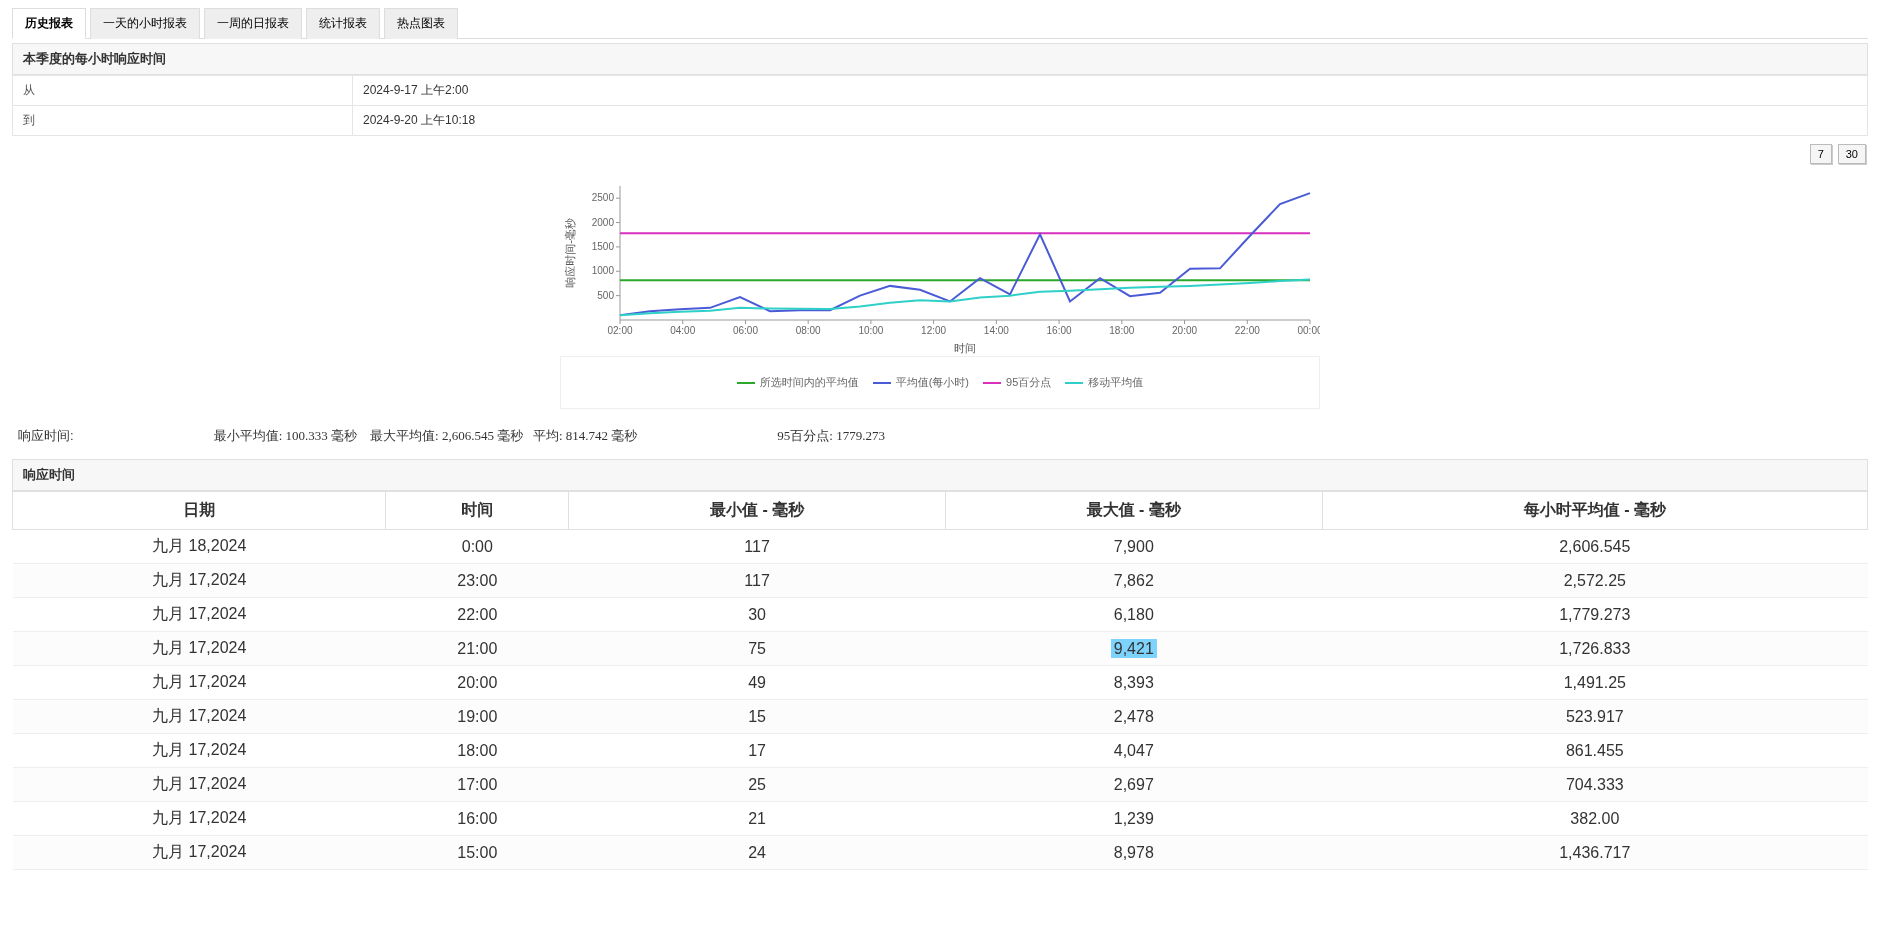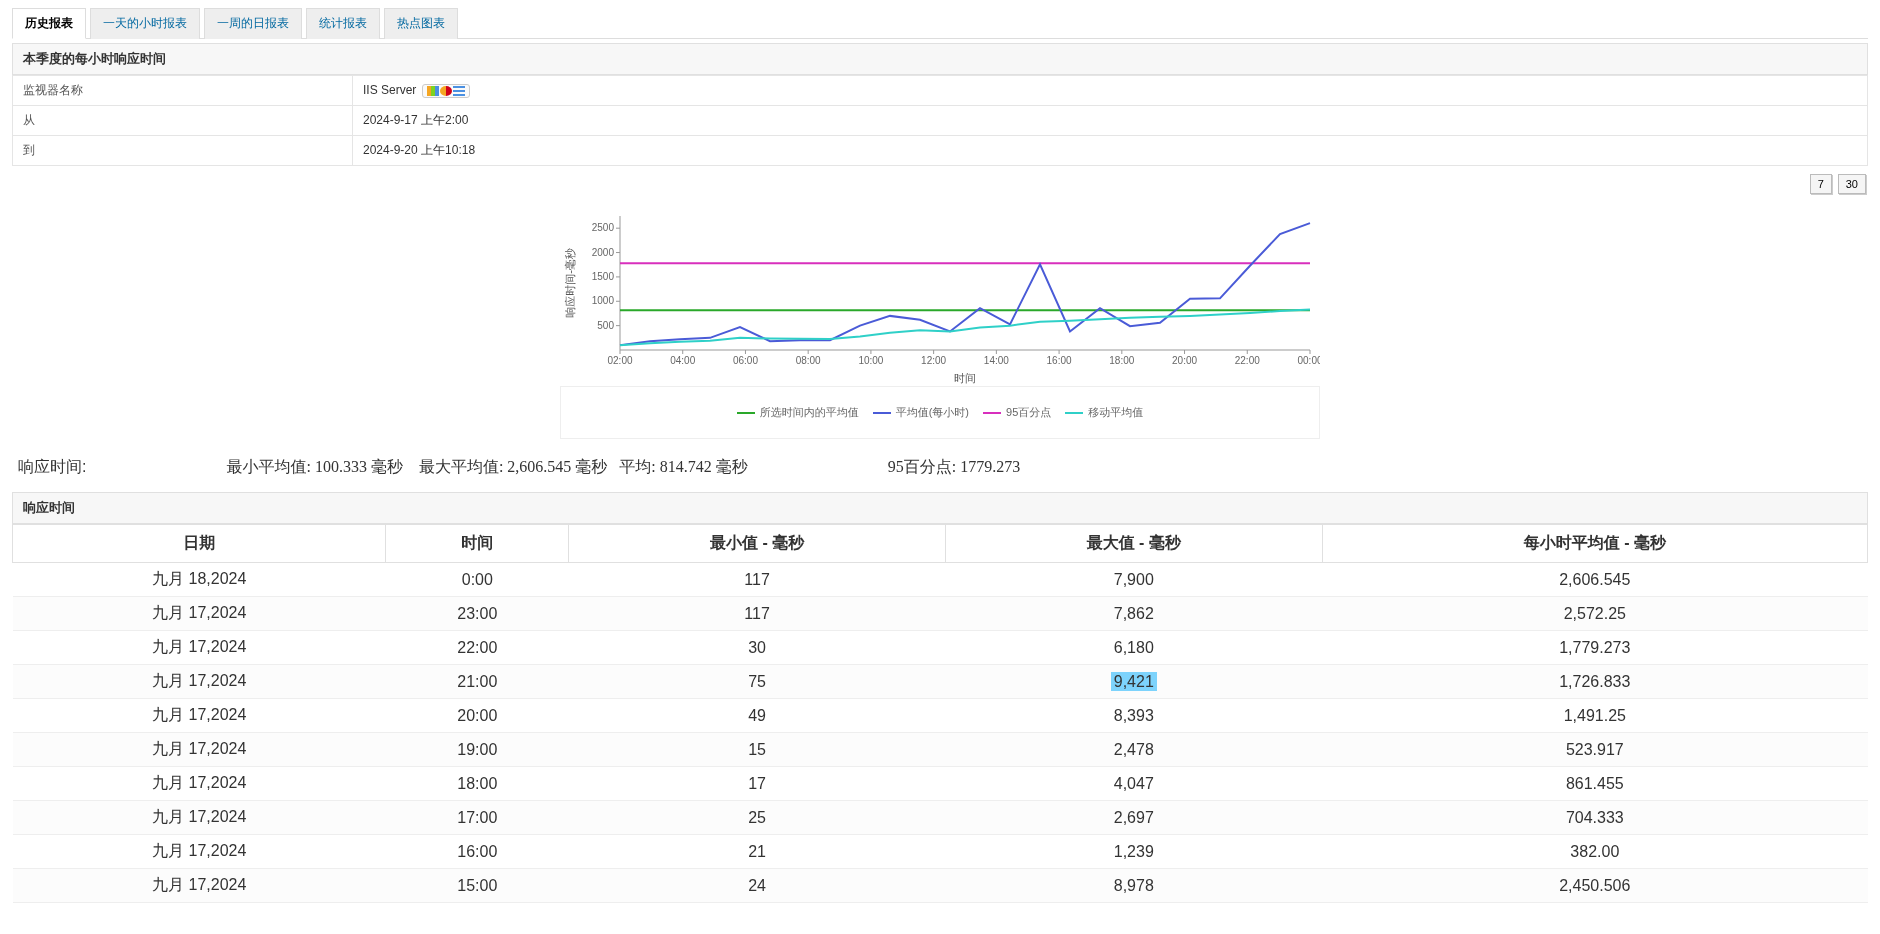--- a/index.html
+++ b/index.html
@@ -1,21 +1,21 @@
 <!DOCTYPE html>
 <html><head>
 <meta charset="utf-8">
 <style>
 * { margin: 0; padding: 0; box-sizing: border-box; }
 body { font-family: Arial, "Microsoft YaHei", sans-serif; font-size: 12px; color: #333; background: #fff; }
 .container { padding: 8px 12px; }
 
 
 .tabs { display: flex; gap: 4px; border-bottom: 1px solid #ddd; margin-bottom: 4px; }
-.tab { padding: 6px 12px; background: #eee; border: 1px solid #ddd; border-bottom: none; cursor: pointer; color: #0369a1; font-size: 12px; margin-bottom: -1px; }
+.tab { padding: 6px 12px; background: #eee; border: 1px solid #ddd; border-bottom: none; cursor: pointer; color: #000000; font-size: 12px; margin-bottom: -1px; }
 .tab.active { background: #fff; font-weight: bold; color: #000; border-bottom: 1px solid #fff; }
 
 
 .section-header { background: #f7f7f7; border: 1px solid #e0e0e0; padding: 6px 10px; font-weight: bold; font-size: 13px; }
 
 
 .info-table { width: 100%; border-collapse: collapse; }
 .info-table td { border: 1px solid #e5e5e5; padding: 6px 10px; font-size: 12px; }
 .info-table td:first-child { width: 340px; color: #555; }
 
@@ -32,21 +32,21 @@
 
 
 .chart-area { display: flex; justify-content: center; padding: 4px 0 8px 0; }
 .chart-box { width: 760px; }
 .chart-svg { width: 760px; height: 180px; display: block; }
 .legend-row { display: flex; justify-content: center; gap: 14px; padding: 18px 0; font-size: 11px; color: #666; border: 1px solid #eee; }
 .leg-item { display: inline-flex; align-items: center; gap: 5px; }
 .leg-line { width: 18px; height: 2px; display: inline-block; }
 
 
-.stats-row { display: flex; gap: 140px; padding: 10px 6px 14px 6px; font-size: 16px; color: #333; }
+.stats-row { display: flex; gap: 140px; padding: 10px 6px 14px 6px; font-size: 13px; color: #333; }
 .stats-row .lbl { color: #333; }
 .stats-row .pair { white-space: nowrap; font-family: Liberation Serif, serif; }
 
 
 .data-table { width: 100%; border-collapse: collapse; }
 .data-table th { border: 1px solid #e0e0e0; padding: 8px 6px; font-size: 16px; font-weight: bold; text-align: center; }
 .data-table td { border: 1px solid #eee; border-left: none; border-right: none; padding: 6px 6px; font-size: 16px; text-align: center; }
 .data-table tbody tr:nth-child(even) td { background: #fcfcfc; }
 .highlight { background: #7dd3fc; padding: 1px 3px; }
 </style>
@@ -59,28 +59,20 @@
       <div class="tab">一天的小时报表</div>
       <div class="tab">一周的日报表</div>
       <div class="tab">统计报表</div>
       <div class="tab">热点图表</div>
     </div>
 
 <div class="section-header">本季度的每小时响应时间</div>
 
 <table class="info-table">
   <tbody id="info-body">
-        <tr>
-          <td>监视器名称</td>
-          <td>IIS Server<span class="icon-badge">
-              <span class="icon-mini ic-bar"></span>
-              <span class="icon-mini ic-line"></span>
-              <span class="icon-mini ic-grid"></span>
-            </span></td>
-        </tr>
         <tr>
           <td>从</td>
           <td>2024-9-17 上午2:00</td>
         </tr>
         <tr>
           <td>到</td>
           <td>2024-9-20 上午10:18</td>
         </tr>
       </tbody>
 </table>
@@ -248,18 +240,18 @@
           <td>16:00</td>
           <td>21</td>
           <td>1,239</td>
           <td>382.00</td>
         </tr>
         <tr>
           <td>九月 17,2024</td>
           <td>15:00</td>
           <td>24</td>
           <td>8,978</td>
-          <td>2,450.506</td>
+          <td>1,436.717</td>
         </tr>
       </tbody>
 </table>
 
 </div>
 
 </body></html>

